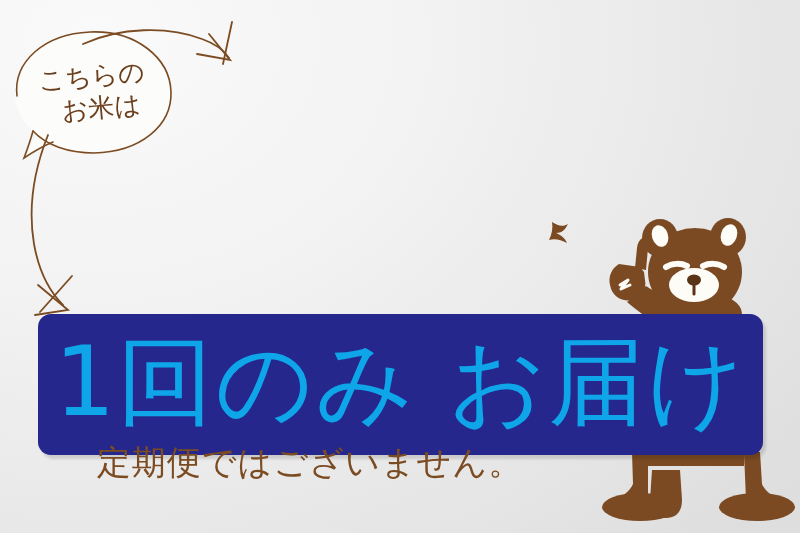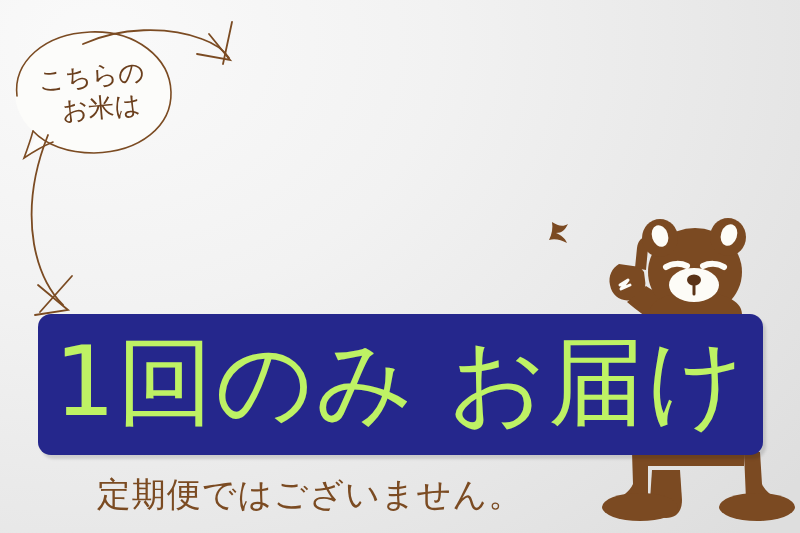--- a/index.html
+++ b/index.html
@@ -52,35 +52,35 @@
     height: 141px;
     background: #25278c;
     border-radius: 13px;
     box-shadow: 3px 4px 3px rgba(0,0,0,0.13);
     display: flex;
     align-items: center;
     justify-content: center;
     z-index: 6;
   }
   #delivery-banner-label {
-    color: #bef264;
+    color: #0ea5e9;
     font-size: 96px;
     line-height: 1;
     letter-spacing: 2px;
     font-weight: 400;
     font-family: "DejaVu Sans", "Liberation Sans", sans-serif;
     white-space: nowrap;
     transform: translateY(-3px);
   }
 
   
   #delivery-note {
     position: absolute;
     left: 0;
-    top: 472px;
+    top: 440px;
     width: 800px;
     text-align: center;
     color: #7b4b22;
     font-size: 34px;
     letter-spacing: 1px;
     font-family: Liberation Mono, monospace;
     z-index: 7;
     white-space: nowrap;
     padding-right: 180px;
     box-sizing: border-box;

